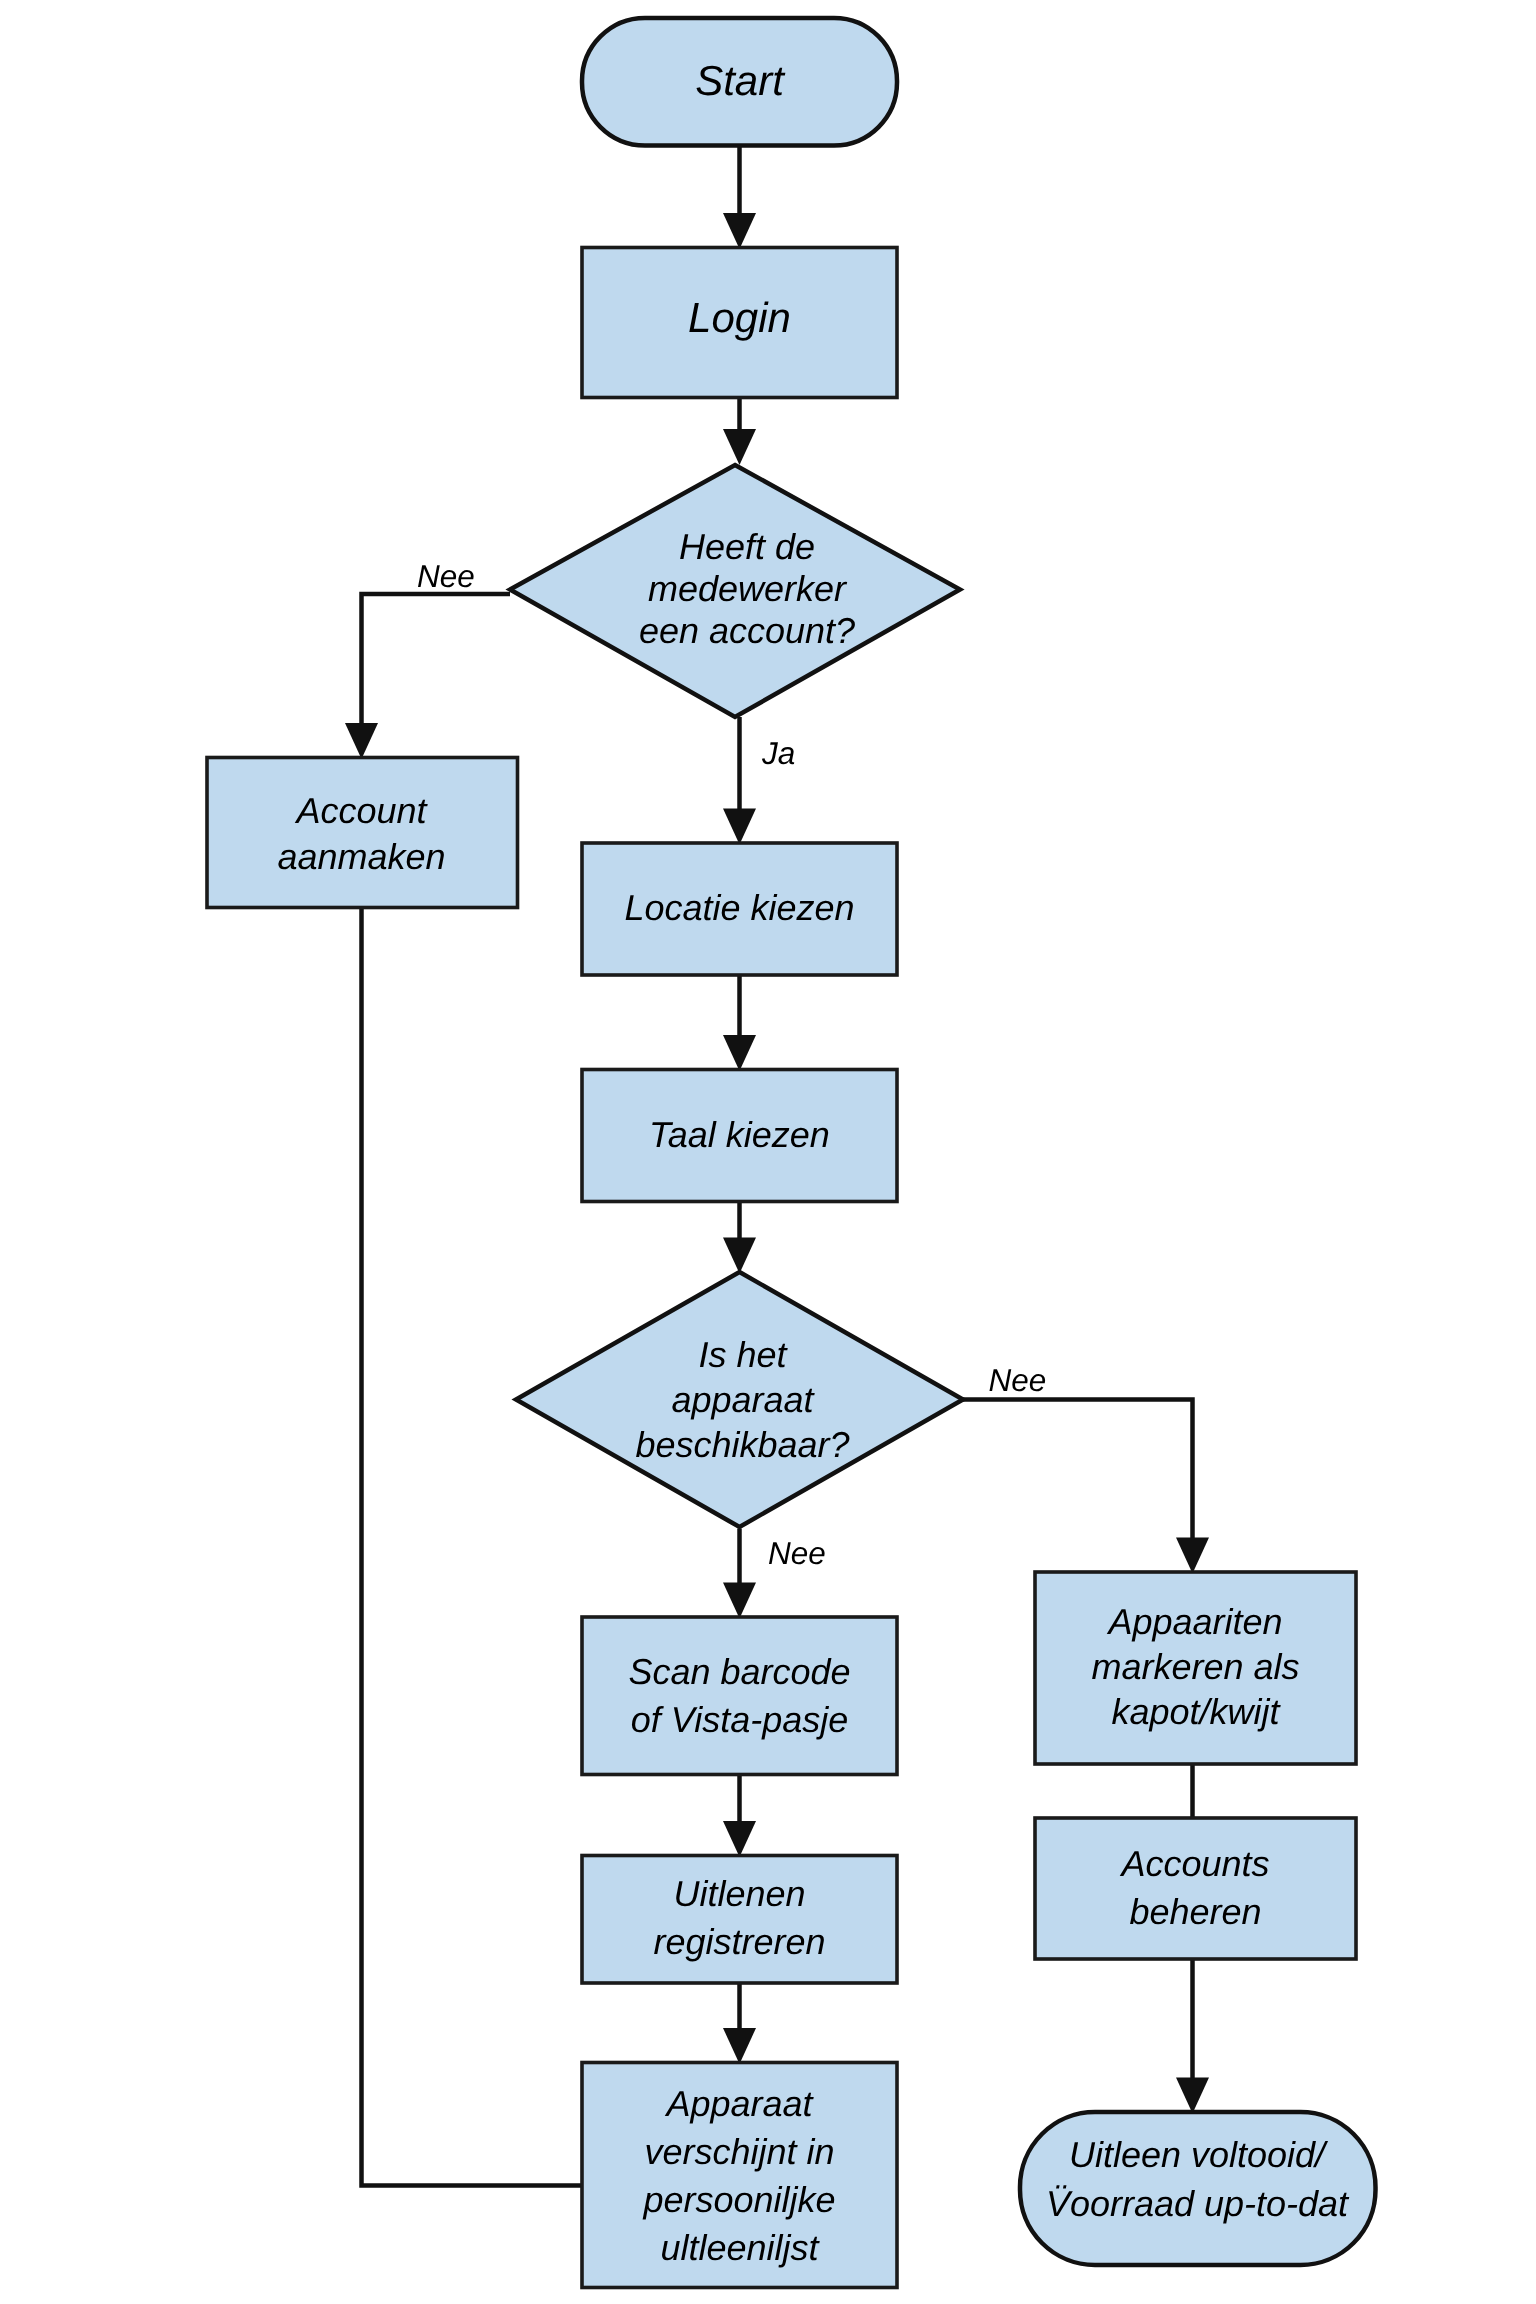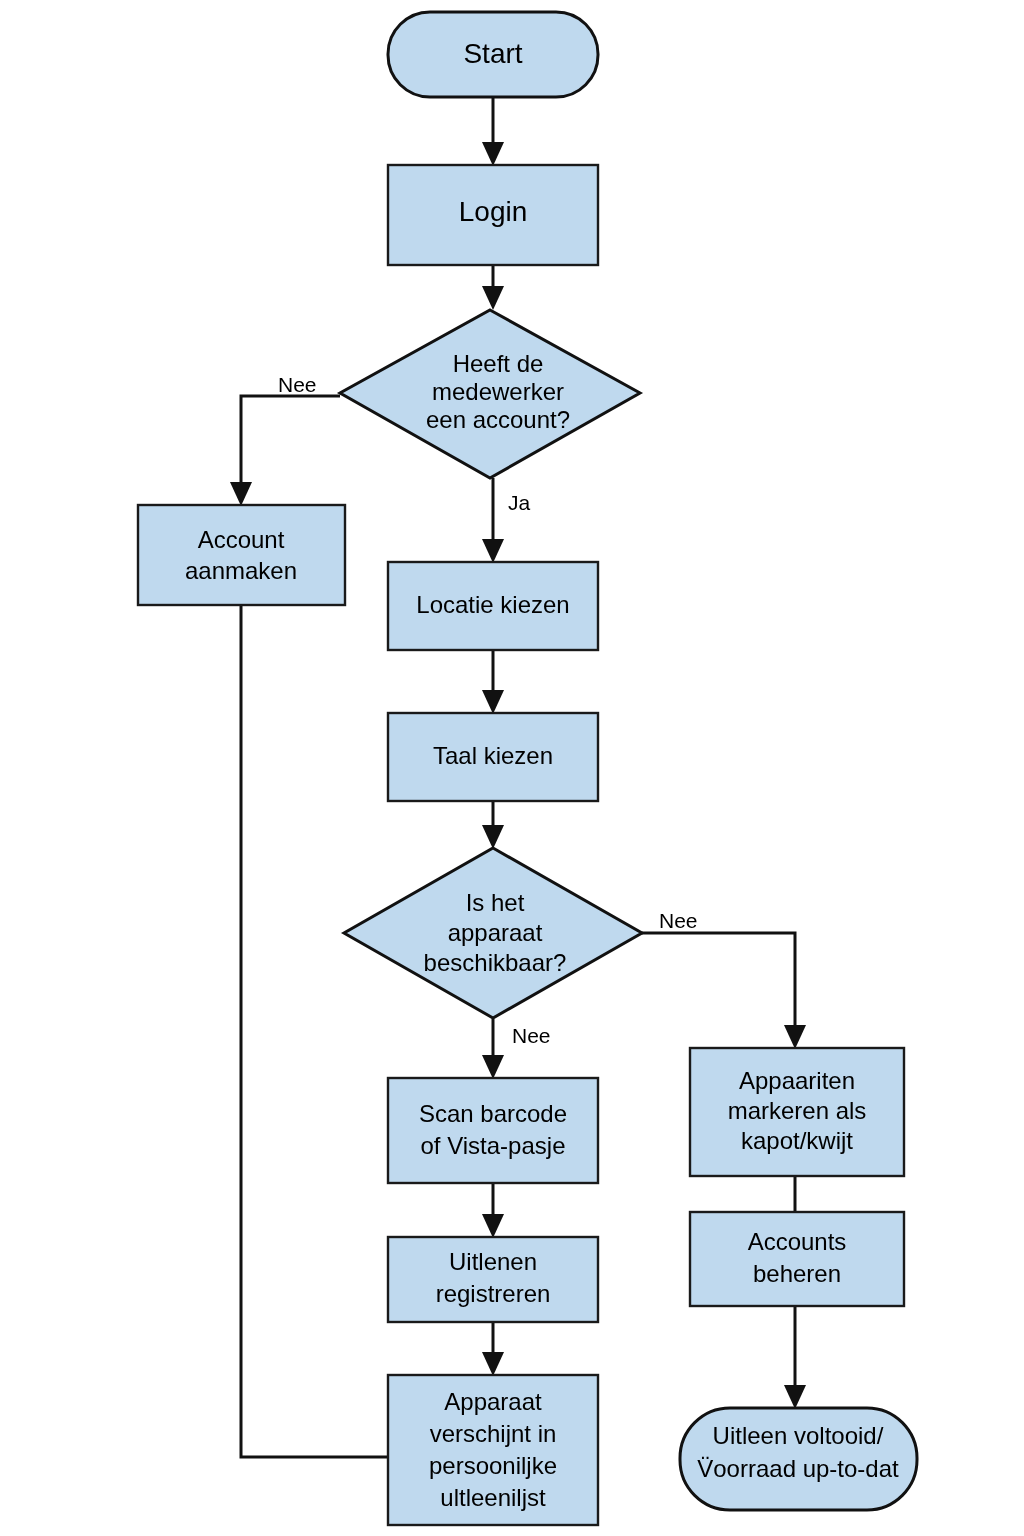--- a/index.html
+++ b/index.html
@@ -9,20 +9,21 @@
   }
   body {
     font-family: "Liberation Sans", sans-serif;
   }
   #canvas {
     position: relative;
     width: 1024px;
     height: 1536px;
     background: #ffffff;
     overflow: hidden;
+    font-style: italic;
   }
   svg.flow {
     position: absolute;
     top: 0;
     left: 0;
     width: 1024px;
     height: 1536px;
   }
   .node-text {
     font-family: "Liberation Sans", sans-serif;

